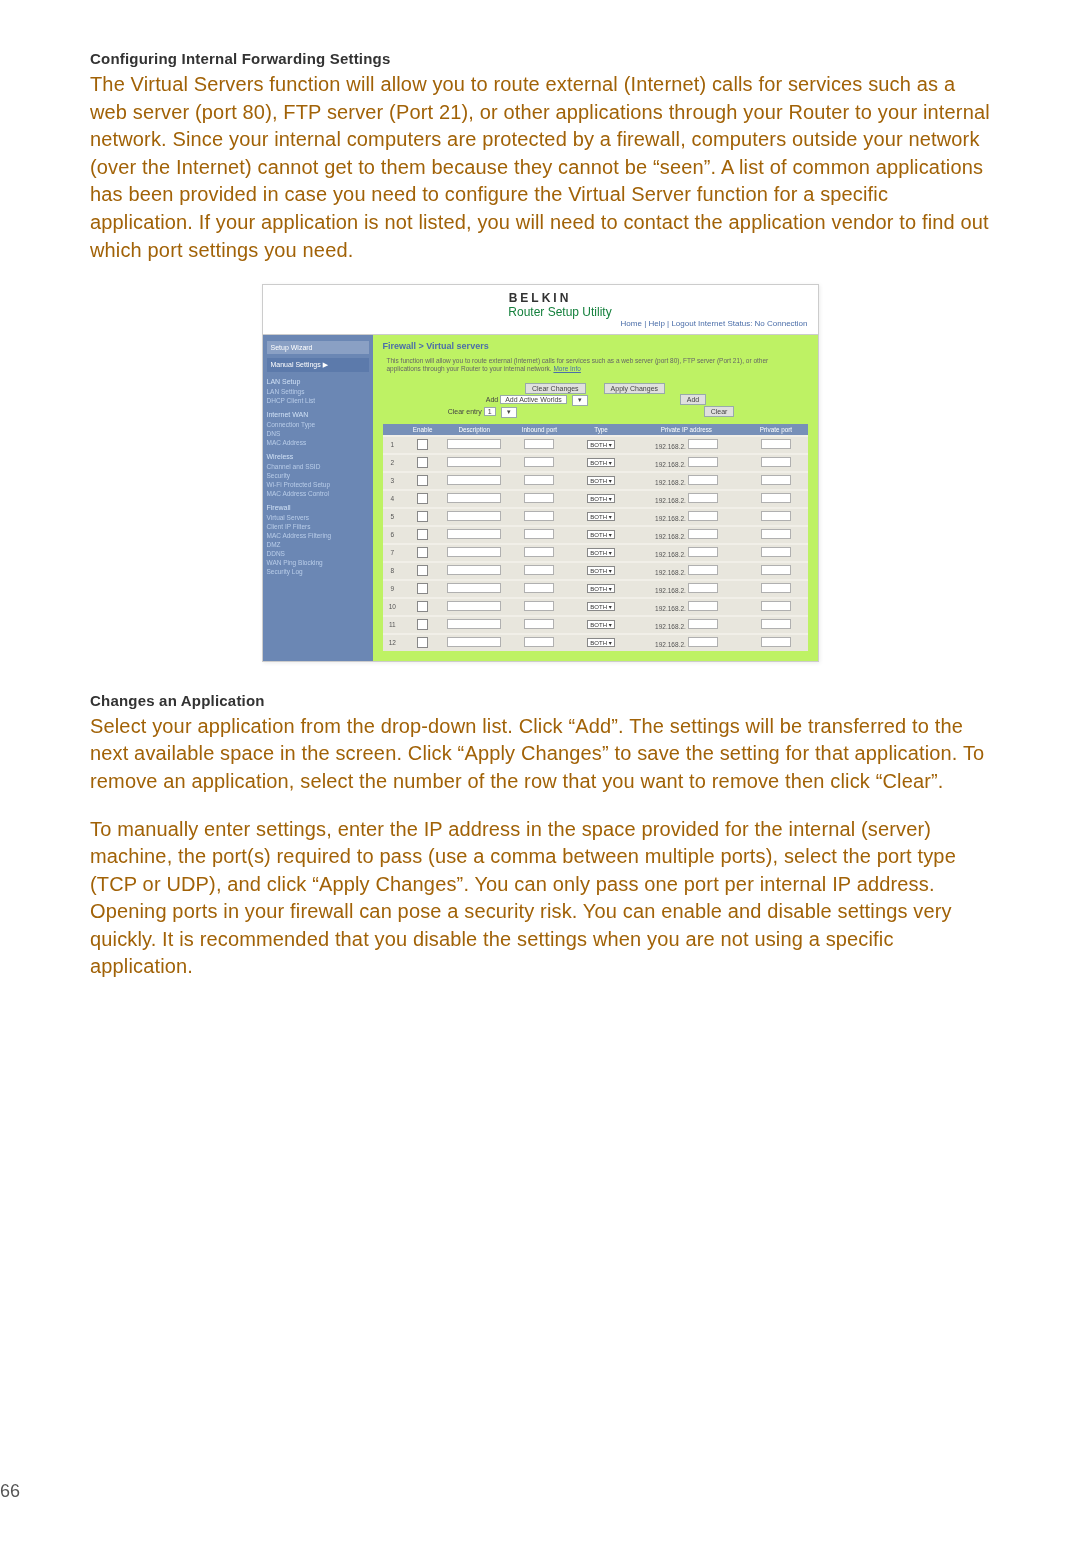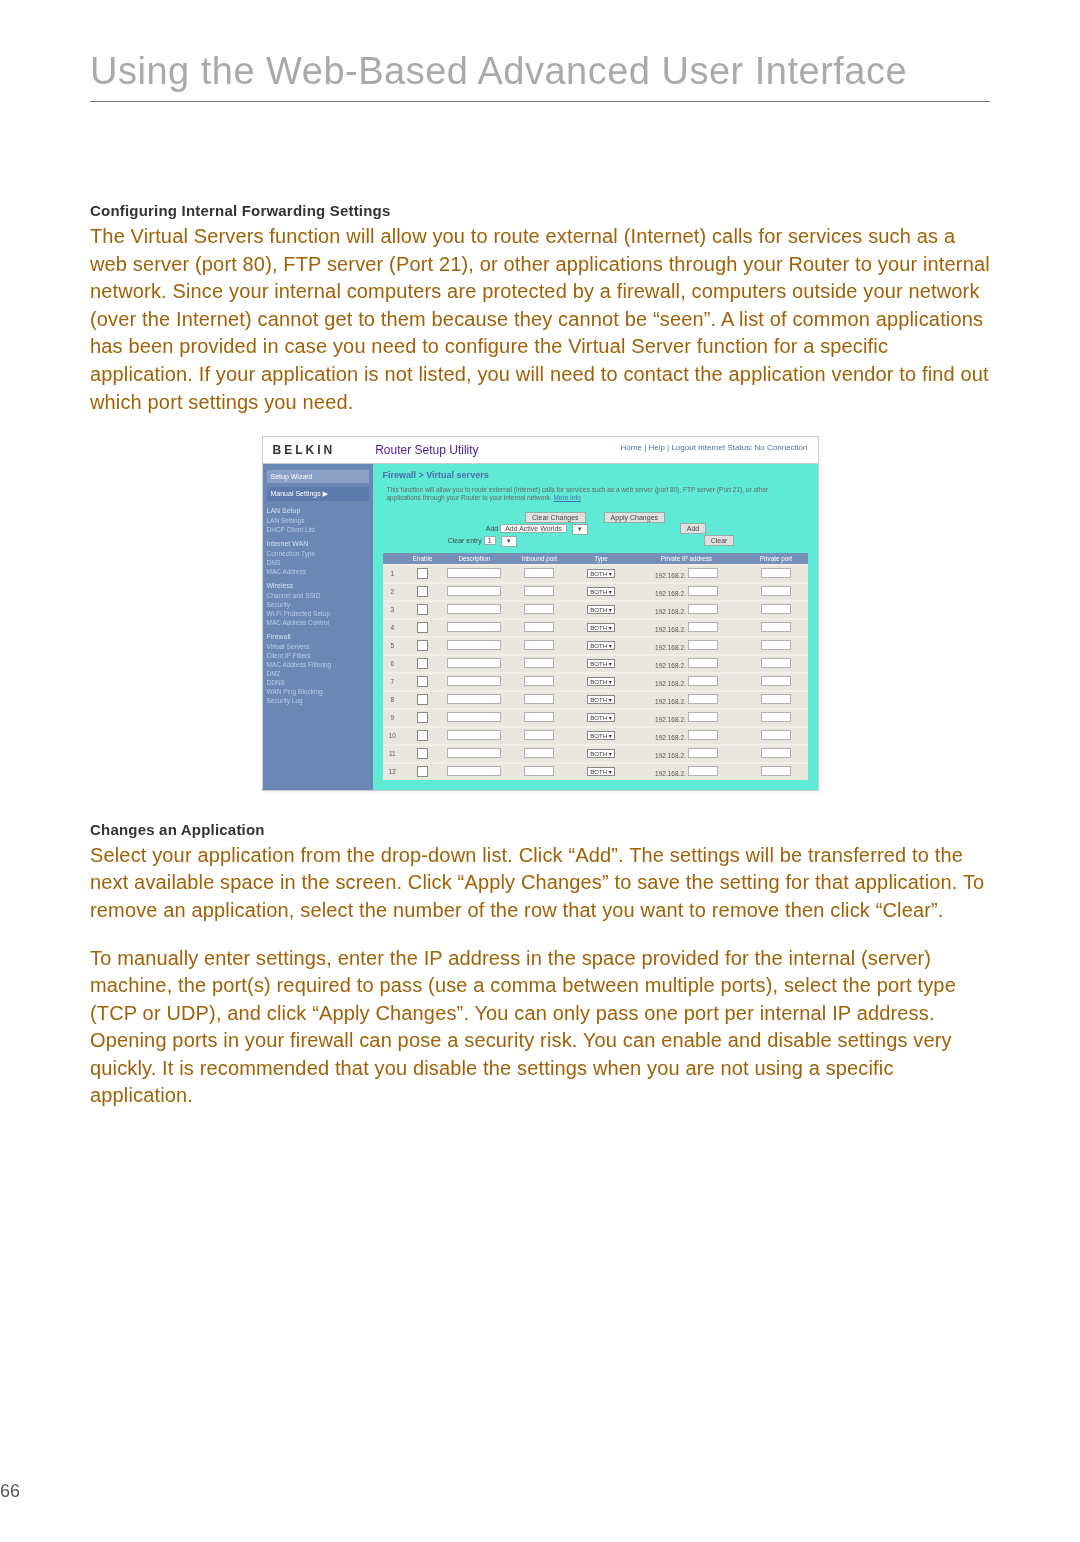--- a/index.html
+++ b/index.html
@@ -45,32 +45,33 @@
   .screenshot {
     width: 555px;
     margin: 8px auto 30px auto;
     background: #fff;
     border: 1px solid #ccc;
     font-family: Arial, sans-serif;
     box-shadow: 1px 1px 4px rgba(0,0,0,0.08);
   }
   .sh-top {
     display: flex;
-    align-items: flex-start;
+    align-items: center;
     padding: 6px 10px;
     border-bottom: 1px solid #ccc;
+    flex-direction: column;
   }
   .sh-logo {
     font-weight: bold;
     letter-spacing: 3px;
     font-size: 12px;
     color: #333;
   }
   .sh-app {
-    color: #4c1d95;
+    color: #15803d;
     font-size: 12px;
     margin-left: 40px;
     flex: 0 0 auto;
   }
   .sh-links {
     margin-left: auto;
     font-size: 8px;
     color: #4b6ea9;
   }
   .sh-body {
@@ -101,21 +102,21 @@
     margin: 6px 0 2px 0;
     font-size: 7px;
   }
   .sh-side .itm {
     color: #b9cde9;
     font-size: 6.5px;
     padding: 1px 0;
   }
   .sh-main {
     flex: 1;
-    background: #5eead4;
+    background: #bef264;
     padding: 6px 10px 10px 10px;
     font-size: 7.5px;
     color: #4b6ea9;
   }
   .sh-breadcrumb {
     color: #4b6ea9;
     font-size: 9px;
     margin-bottom: 4px;
     font-weight: bold;
   }
@@ -184,23 +185,20 @@
     text-align: left;
     font-size: 18px;
     color: #555;
   }
 </style>
 </head>
 <body>
 
 <div class="page">
 
-  <div class="rule">
-    <div class="title">Using the Web-Based Advanced User Interface</div>
-  </div>
 
   <div class="section-heading">Configuring Internal Forwarding Settings</div>
   <div class="body-text">The Virtual Servers function will allow you to route external (Internet) calls for services such as a web server (port 80), FTP server (Port 21), or other applications through your Router to your internal network. Since your internal computers are protected by a firewall, computers outside your network (over the Internet) cannot get to them because they cannot be “seen”. A list of common applications has been provided in case you need to configure the Virtual Server function for a specific application. If your application is not listed, you will need to contact the application vendor to find out which port settings you need.</div>
 
   <div class="screenshot">
     <div class="sh-top">
       <div class="sh-logo">BELKIN</div>
       <div class="sh-app">Router Setup Utility</div>
       <div class="sh-links">Home | Help | Logout   Internet Status: No Connection</div>
     </div>

